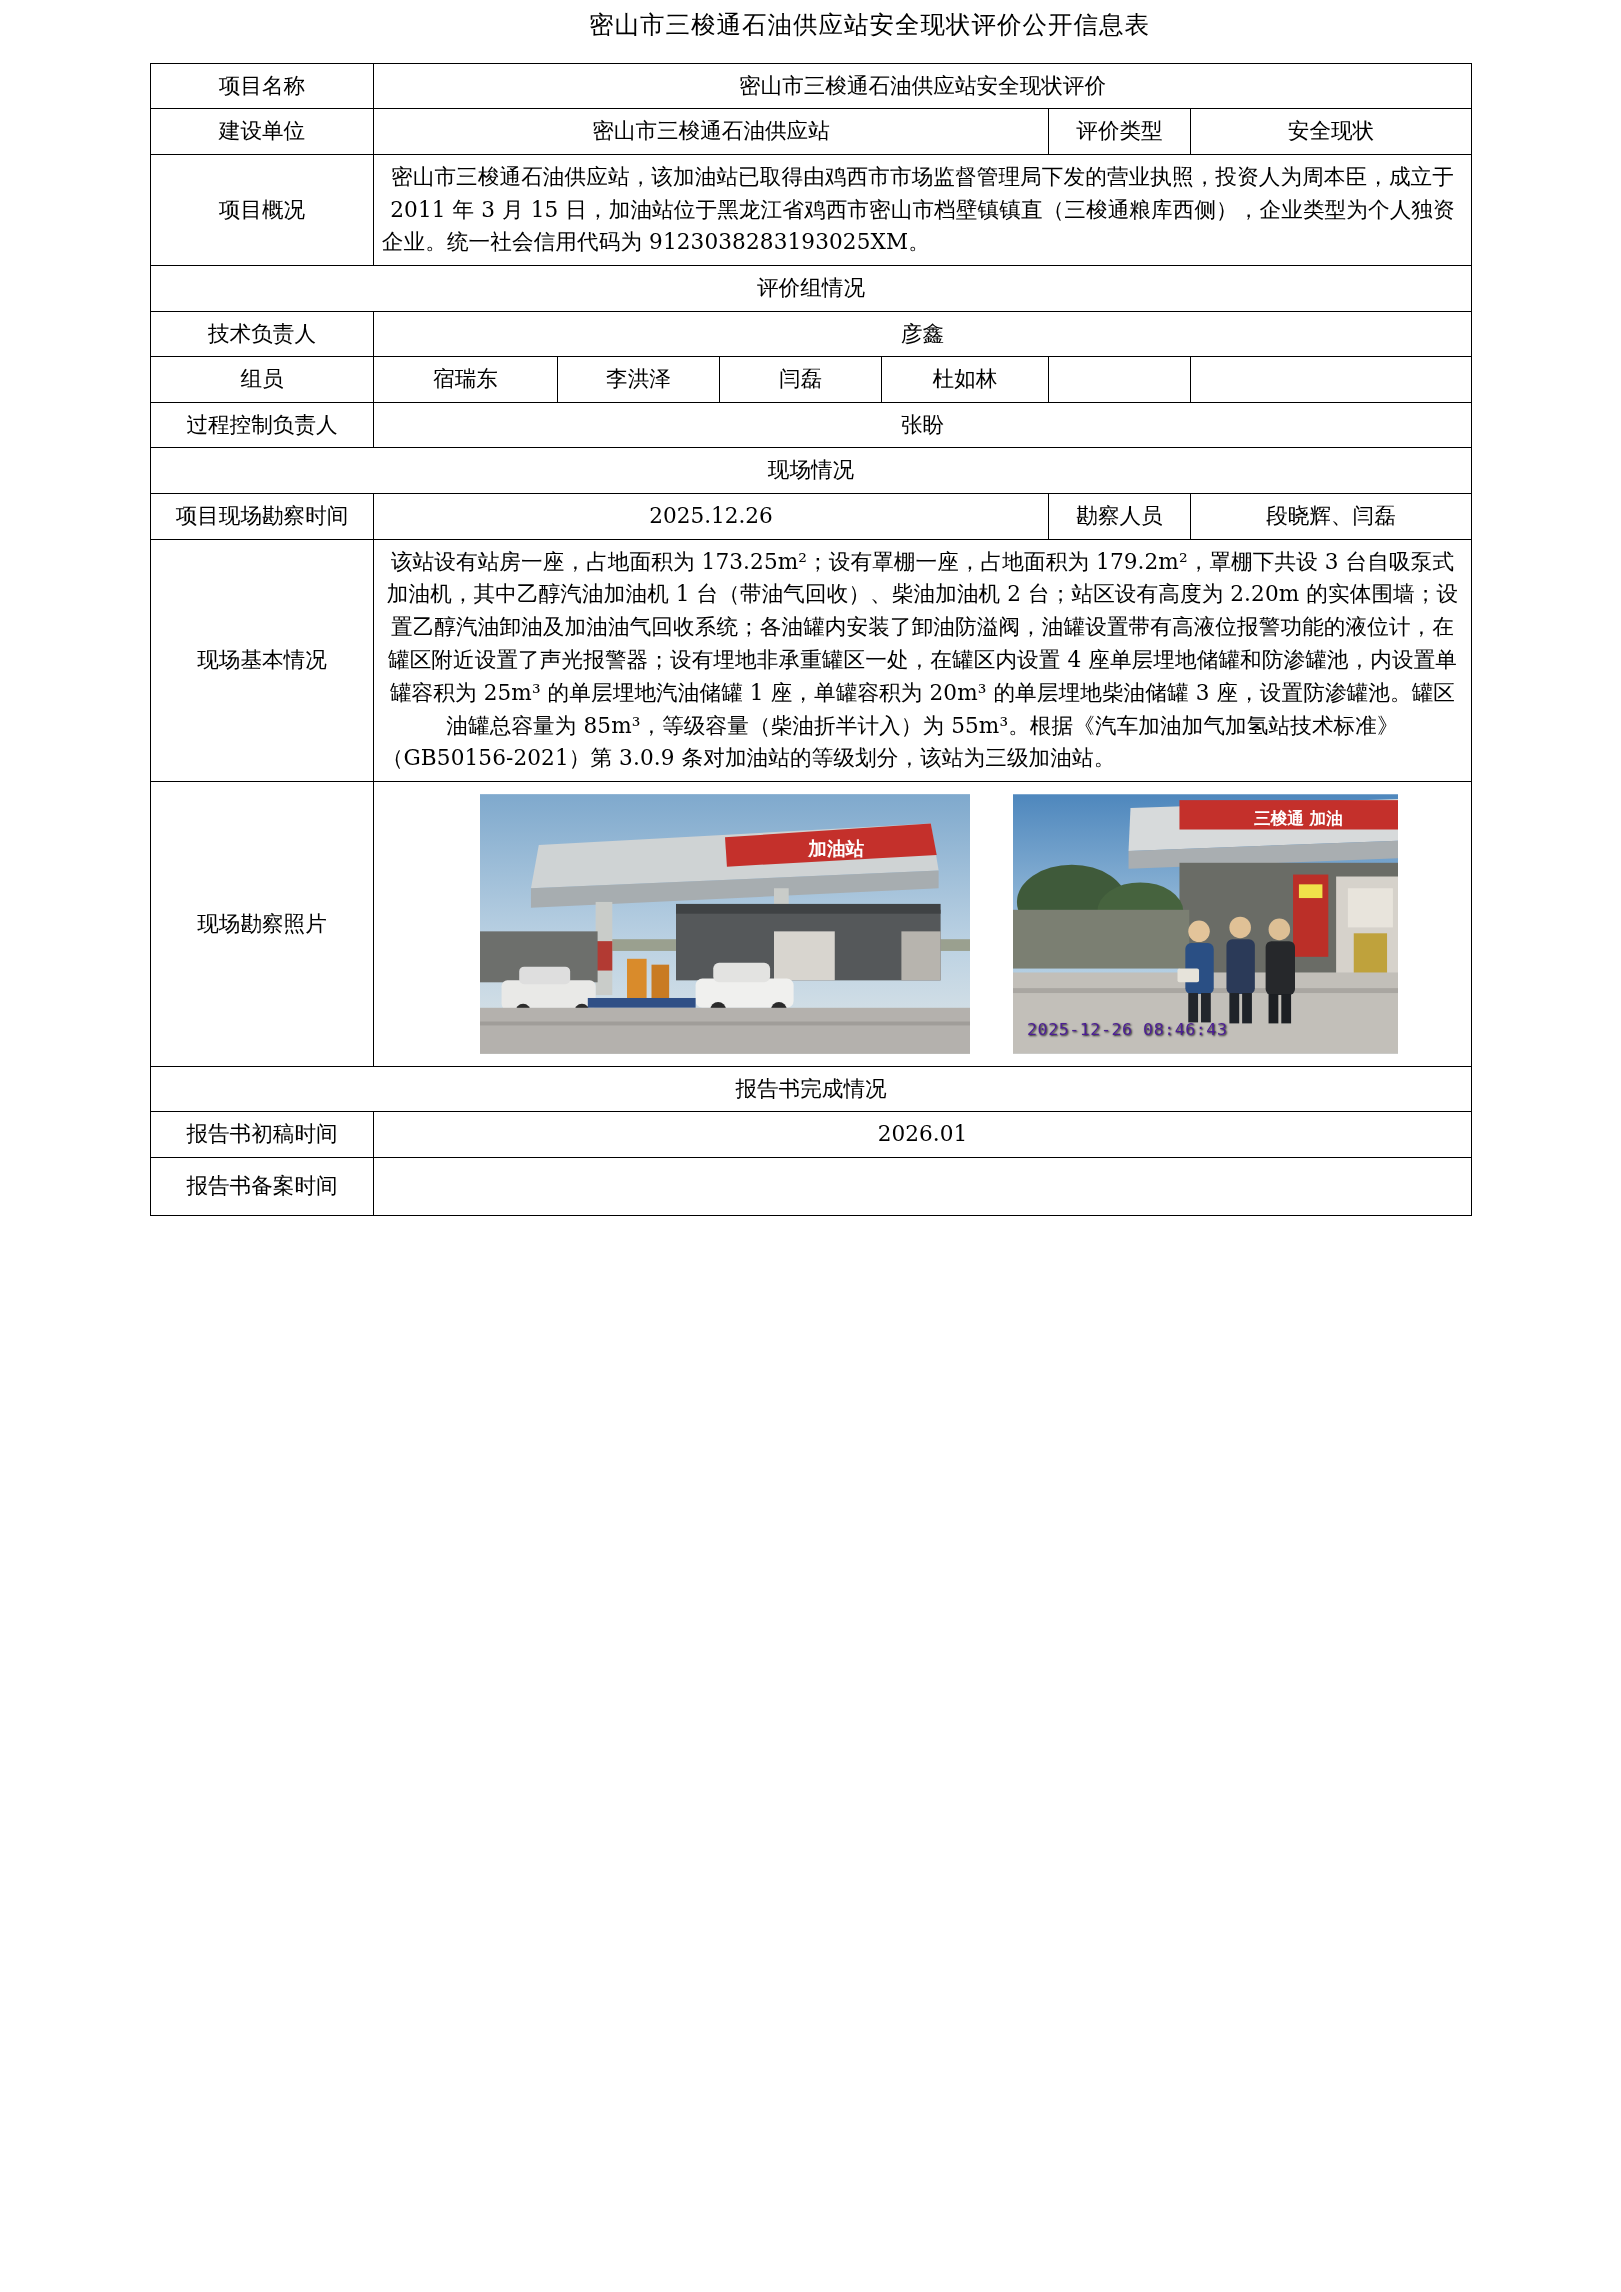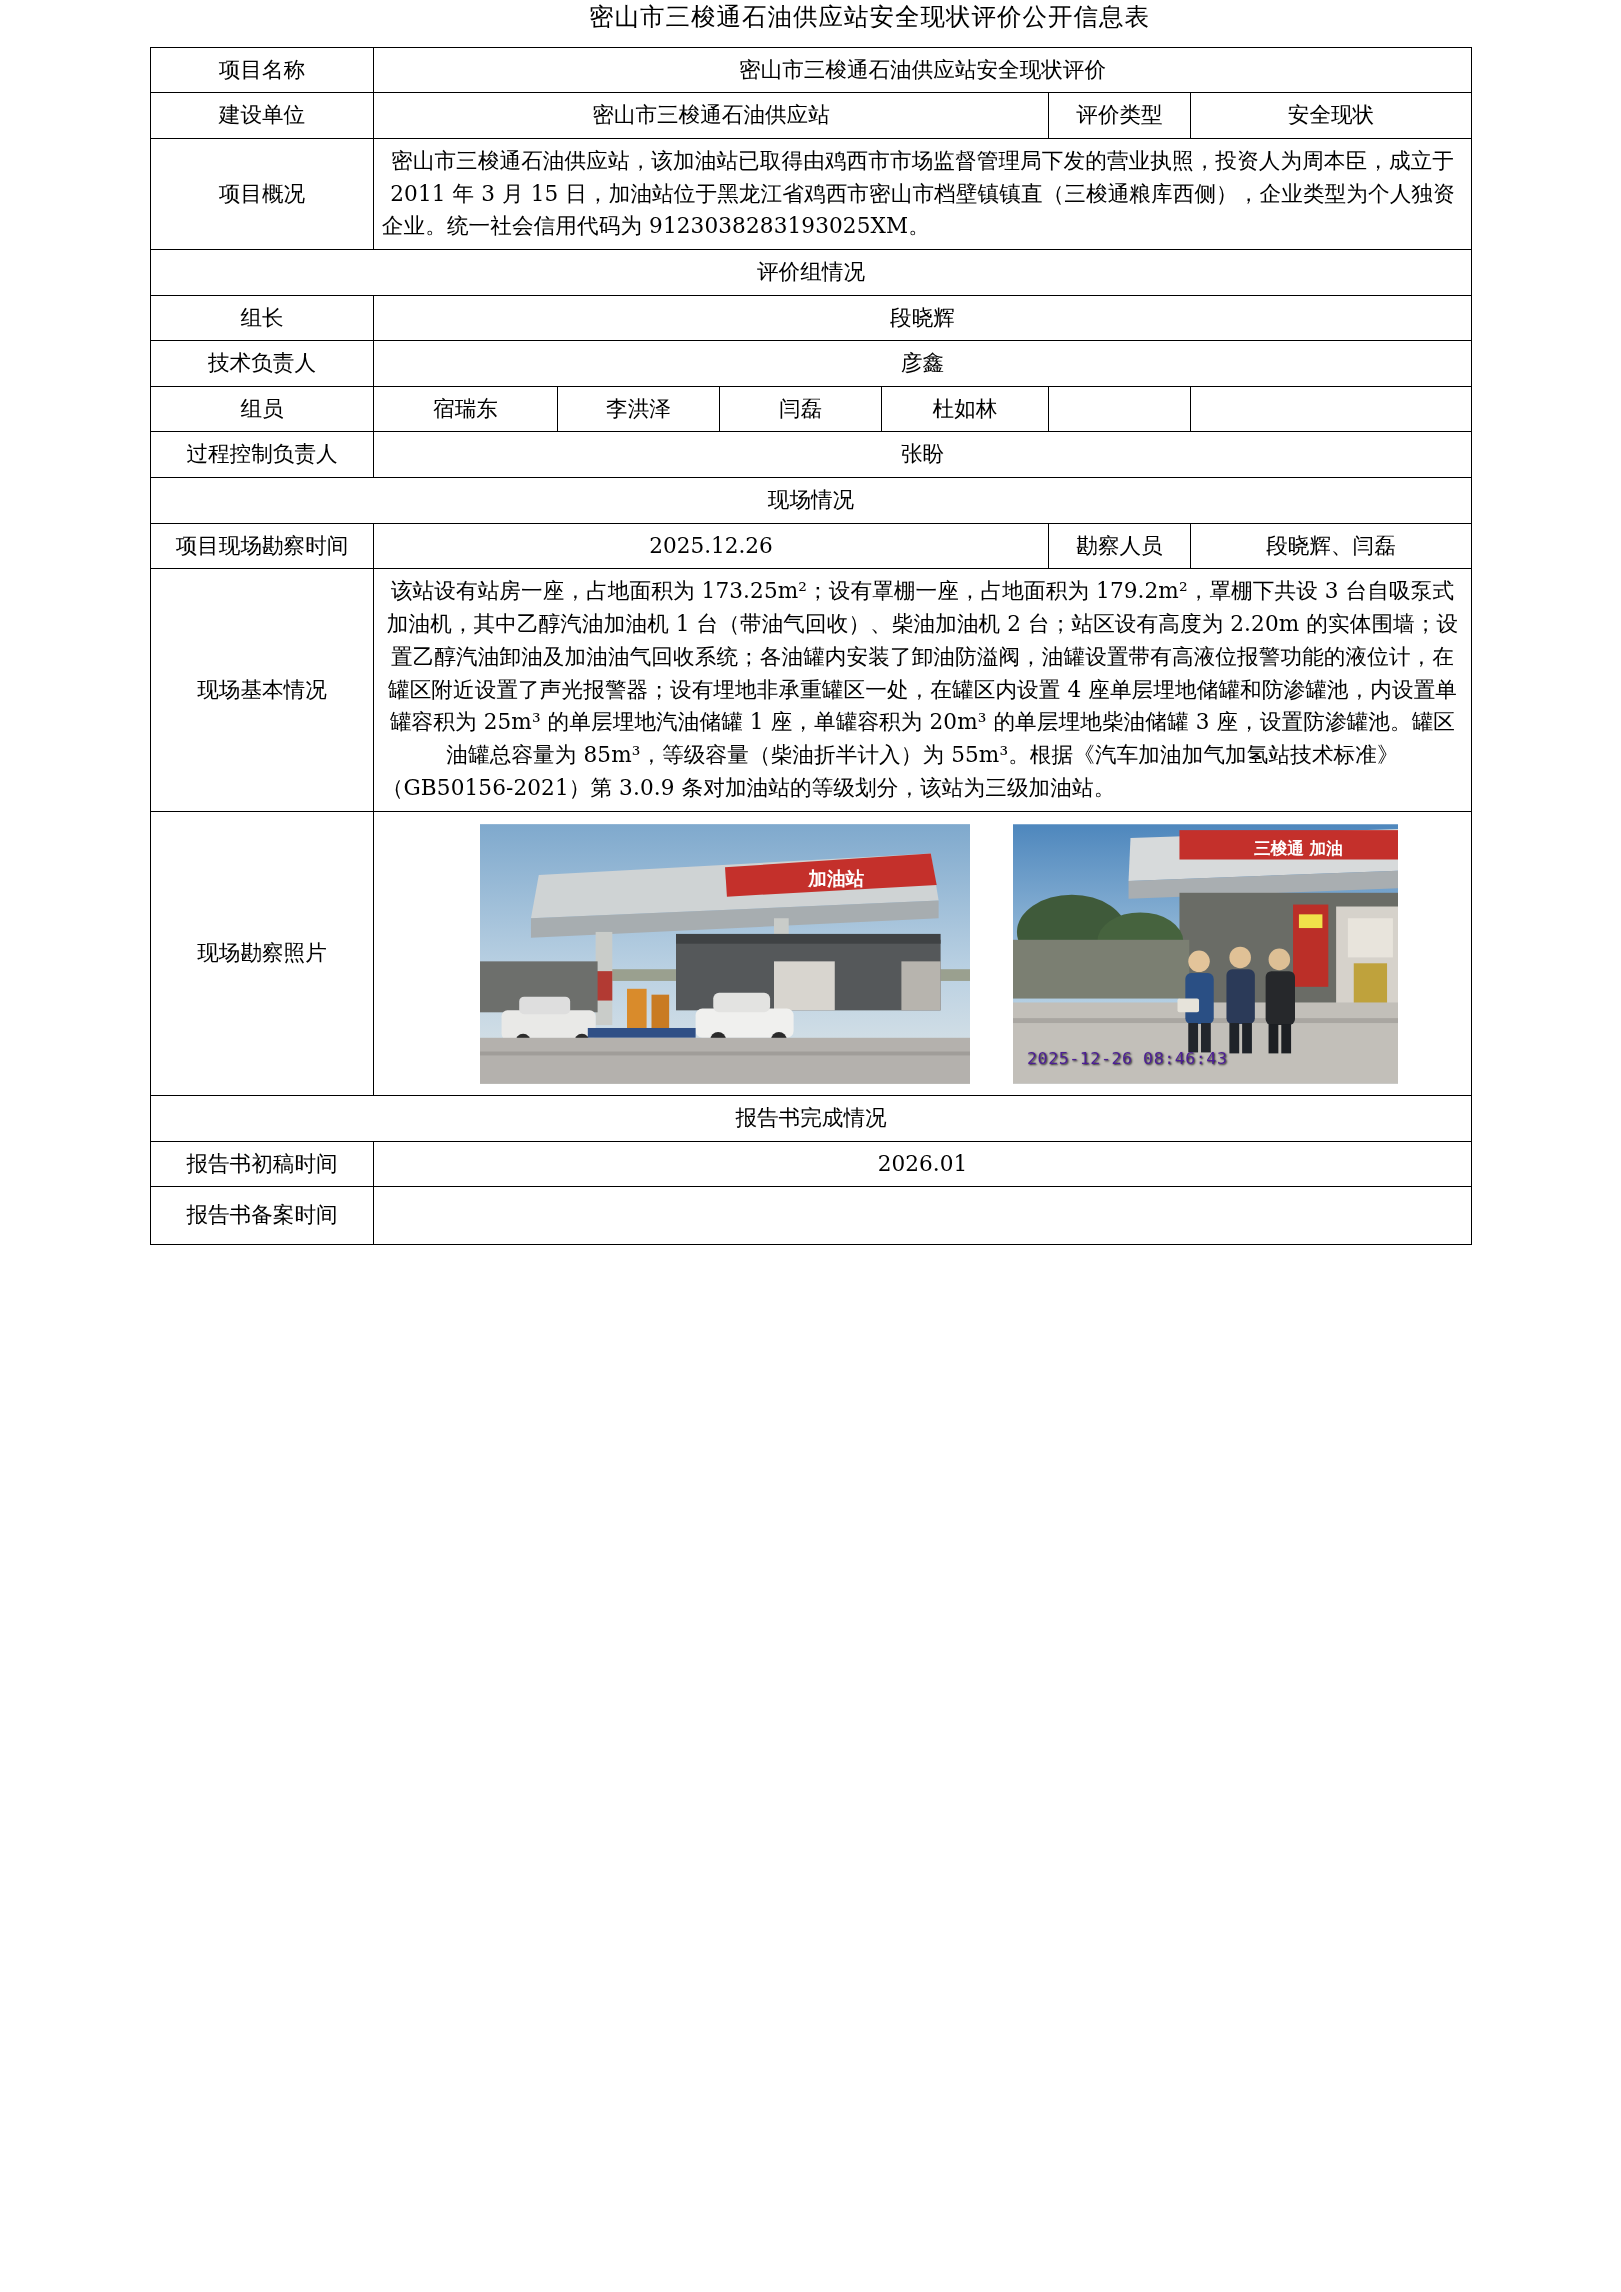--- a/index.html
+++ b/index.html
@@ -17,21 +17,21 @@
     padding:0;
     position:relative;
     background:#fff;
   }
   .doc-title{
     text-align:center;
     font-size:24.5px;
     font-family:"DejaVu Serif","Liberation Serif",serif;
     letter-spacing:1px;
     padding-bottom:13.7px;
-    margin:0 auto;
+    margin:8px auto;
     width:1304px;
     box-sizing:border-box;
     padding-left:118px;
   }
   table.main{
     border-collapse:collapse;
     width:1321px;
     margin:0 0 16px 150px;
     table-layout:fixed;
   }
@@ -121,24 +121,20 @@
 
     <tr>
       <td class="label">项目概况</td>
       <td colspan="7" class="para">密山市三梭通石油供应站，该加油站已取得由鸡西市市场监督管理局下发的营业执照，投资人为周本臣，成立于 2011 年 3 月 15 日，加油站位于黑龙江省鸡西市密山市档壁镇镇直（三梭通粮库西侧），企业类型为个人独资企业。统一社会信用代码为 9123038283193025XM。</td>
     </tr>
 
     <tr>
       <td colspan="8" class="section">评价组情况</td>
     </tr>
 
-    <tr>
-      <td class="label">组长</td>
-      <td colspan="7">段晓辉</td>
-    </tr>
 
     <tr>
       <td class="label">技术负责人</td>
       <td colspan="7">彦鑫</td>
     </tr>
 
     <tr>
       <td class="label">组员</td>
       <td>宿瑞东</td>
       <td>李洪泽</td>

